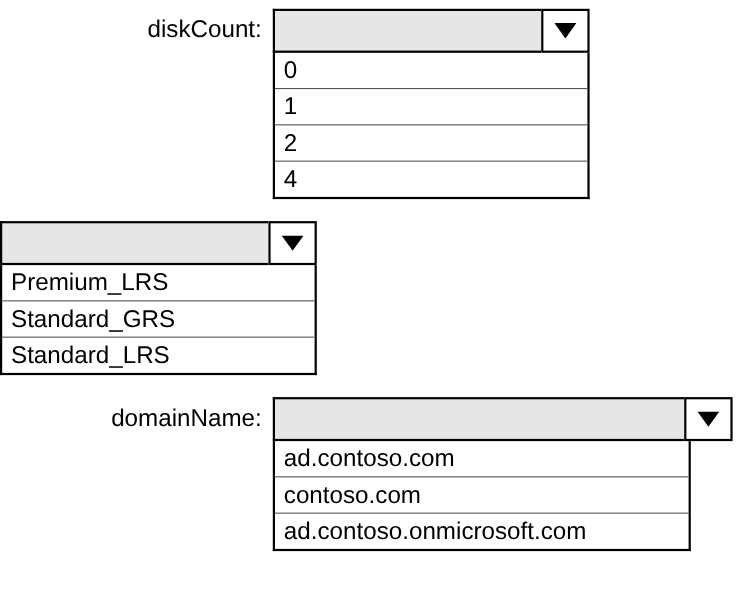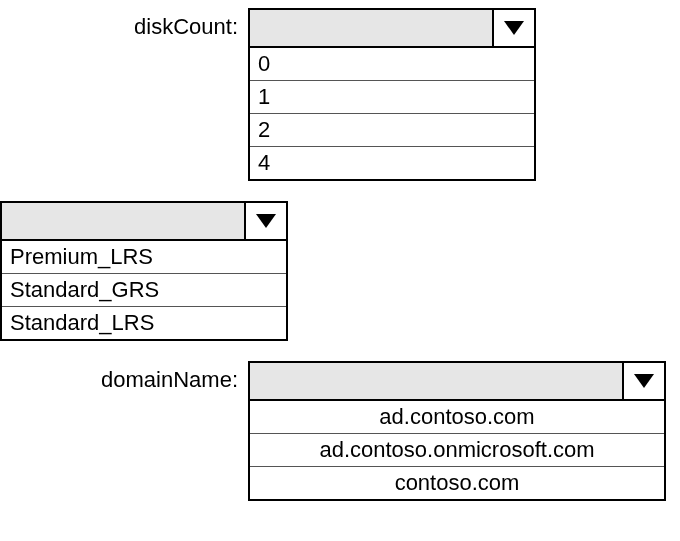--- a/index.html
+++ b/index.html
@@ -74,21 +74,21 @@
     border-top: none;
   }
 
   
   .w-small .combo { width: 288px; }
   .w-small .combo-input { width: calc(288px - 44px); }
   .w-small .options { width: 288px; }
 
   .w-large .combo { width: 418px; }
   .w-large .combo-input { width: calc(418px - 44px); }
-  .w-large .options { width: 418px; text-align: center; }
+  .w-large .options { width: 380px; }
 </style>
 </head>
 <body>
 
 <div class="form">
 
   <div class="row w-small">
     <div class="label">diskCount:</div>
     <div class="field">
       <div class="combo">
@@ -138,19 +138,19 @@
         <div class="combo-btn">
           <span>
             <svg viewBox="0 0 20 14">
                 <polygon points="0,0 20,0 10,14" fill="#000"></polygon>
               </svg>
           </span>
         </div>
       </div>
       <div class="options">
         <div class="option">ad.contoso.com</div>
+        <div class="option">contoso.com</div>
         <div class="option">ad.contoso.onmicrosoft.com</div>
-        <div class="option">contoso.com</div>
       </div>
     </div>
   </div>
 
 </div>
 
 </body></html>

